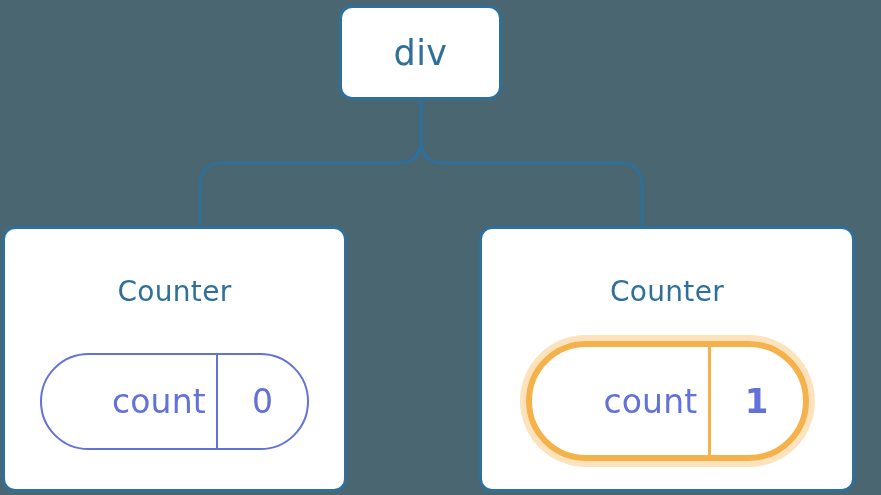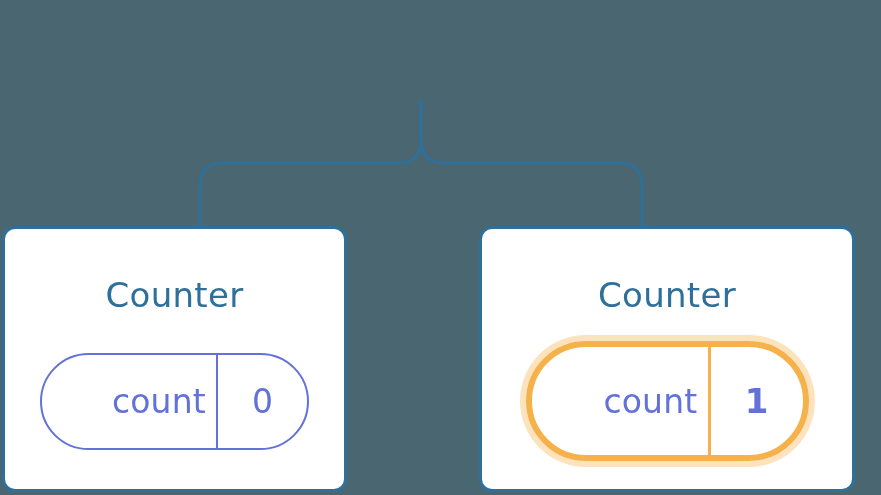--- a/index.html
+++ b/index.html
@@ -68,21 +68,21 @@
     top: 226px;
     width: 376px;
     height: 266px;
   }
   .card-title {
     position: absolute;
     left: 0;
     right: 0;
     top: 46px;
     text-align: center;
-    font-size: 34px;
+    font-size: 28px;
     color: #2e7099;
     letter-spacing: 0.3px;
   }
 
   
   .pill-wrap {
     position: absolute;
     display: flex;
     align-items: center;
     justify-content: center;
@@ -160,20 +160,23 @@
 </head>
 <body>
 
 <div class="stage">
 
   <svg class="connectors" viewBox="0 0 881 495" width="881" height="495" aria-hidden="true">
     <path d="M 421 100 L 421 140 Q 421 163 398 163 L 223 163 Q 200 163 200 186 L 200 226" fill="none" stroke="#2e7099" stroke-width="3" stroke-linecap="round"></path>
     <path d="M 421 100 L 421 140 Q 421 163 444 163 L 619 163 Q 642 163 642 186 L 642 226" fill="none" stroke="#2e7099" stroke-width="3" stroke-linecap="round"></path>
   </svg>
 
+  <div class="node-root">
+    <span class="node-root-label">div</span>
+  </div>
 
   <div class="card card-left">
     <div class="card-title">Counter</div>
 
     <div class="pill-wrap pill-wrap-left">
       <div class="pill pill-plain">
         <div class="pill-cell pill-key">
           <span class="key-text">count</span>
         </div>
         <div class="pill-cell pill-val">

